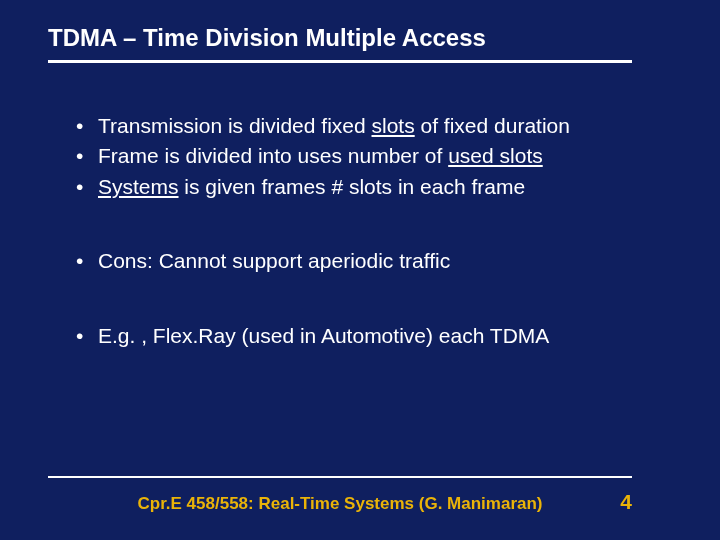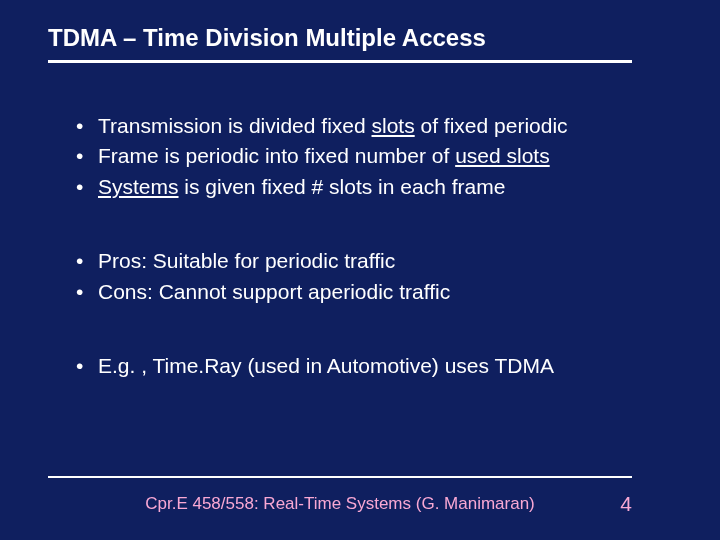--- a/index.html
+++ b/index.html
@@ -58,58 +58,58 @@
     bottom: 26px;
   }
   .footer-rule {
     border: none;
     border-top: 2px solid #fff;
     margin: 0 0 16px 0;
   }
   .footer-row {
     display: flex;
     justify-content: center;
-    align-items: center;
+    align-items: flex-end;
     font-size: 17px;
-    color: #f9a8d4;
+    color: #eab308;
     position: relative;
+    font-weight: bold;
   }
   .page-num {
     position: absolute;
     right: 0;
     font-size: 21px;
   }
 </style>
 </head>
 <body>
 
 <div class="slide">
 
   <h1 class="title">TDMA – Time Division Multiple Access</h1>
   <hr class="title-rule">
 
   <ul class="bullets">
     <li>
-      <span>Transmission is divided fixed </span><span class="u">slots</span><span> of fixed periodic</span>
+      <span>Transmission is divided fixed </span><span class="u">slots</span><span> of fixed duration</span>
     </li>
     <li>
-      <span>Frame is periodic into fixed number of </span><span class="u">used slots</span><span></span>
+      <span>Frame is divided into uses number of </span><span class="u">used slots</span><span></span>
     </li>
     <li>
-      <span class="u">Systems</span><span> is given fixed # slots in each frame</span>
+      <span class="u">Systems</span><span> is given frames # slots in each frame</span>
     </li>
   </ul>
 
   <ul class="bullets">
-    <li><span>Pros: Suitable for periodic traffic</span></li>
     <li><span>Cons: Cannot support aperiodic traffic</span></li>
   </ul>
 
   <ul class="bullets">
-    <li><span>E.g. , Time.Ray (used in Automotive) uses TDMA</span></li>
+    <li><span>E.g. , Flex.Ray (used in Automotive) each TDMA</span></li>
   </ul>
 
   <div class="footer">
     <hr class="footer-rule">
     <div class="footer-row">
       <span>Cpr.E 458/558: Real-Time Systems (G. Manimaran)</span>
       <span class="page-num">4</span>
     </div>
   </div>
 

